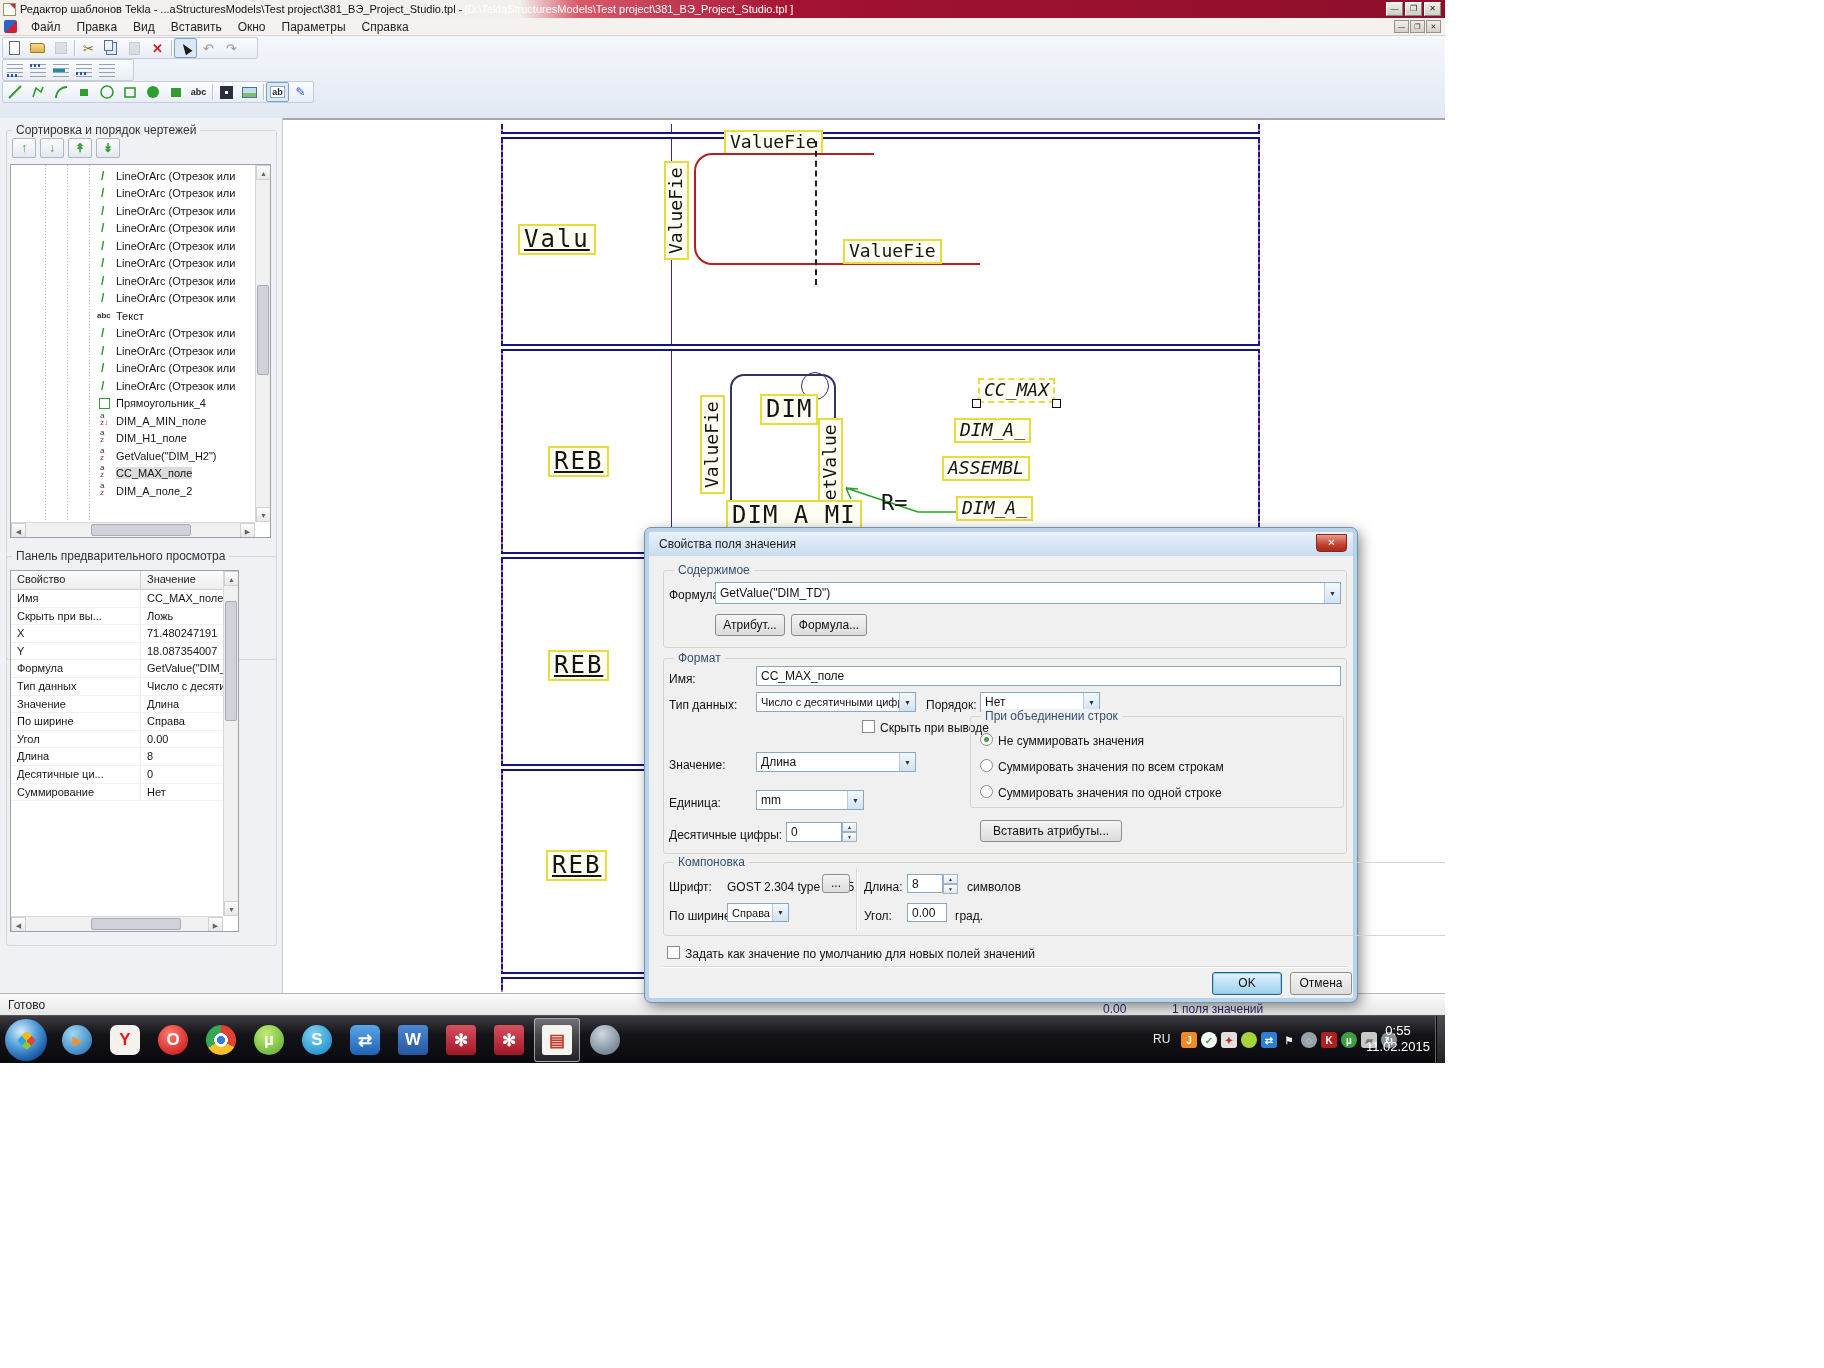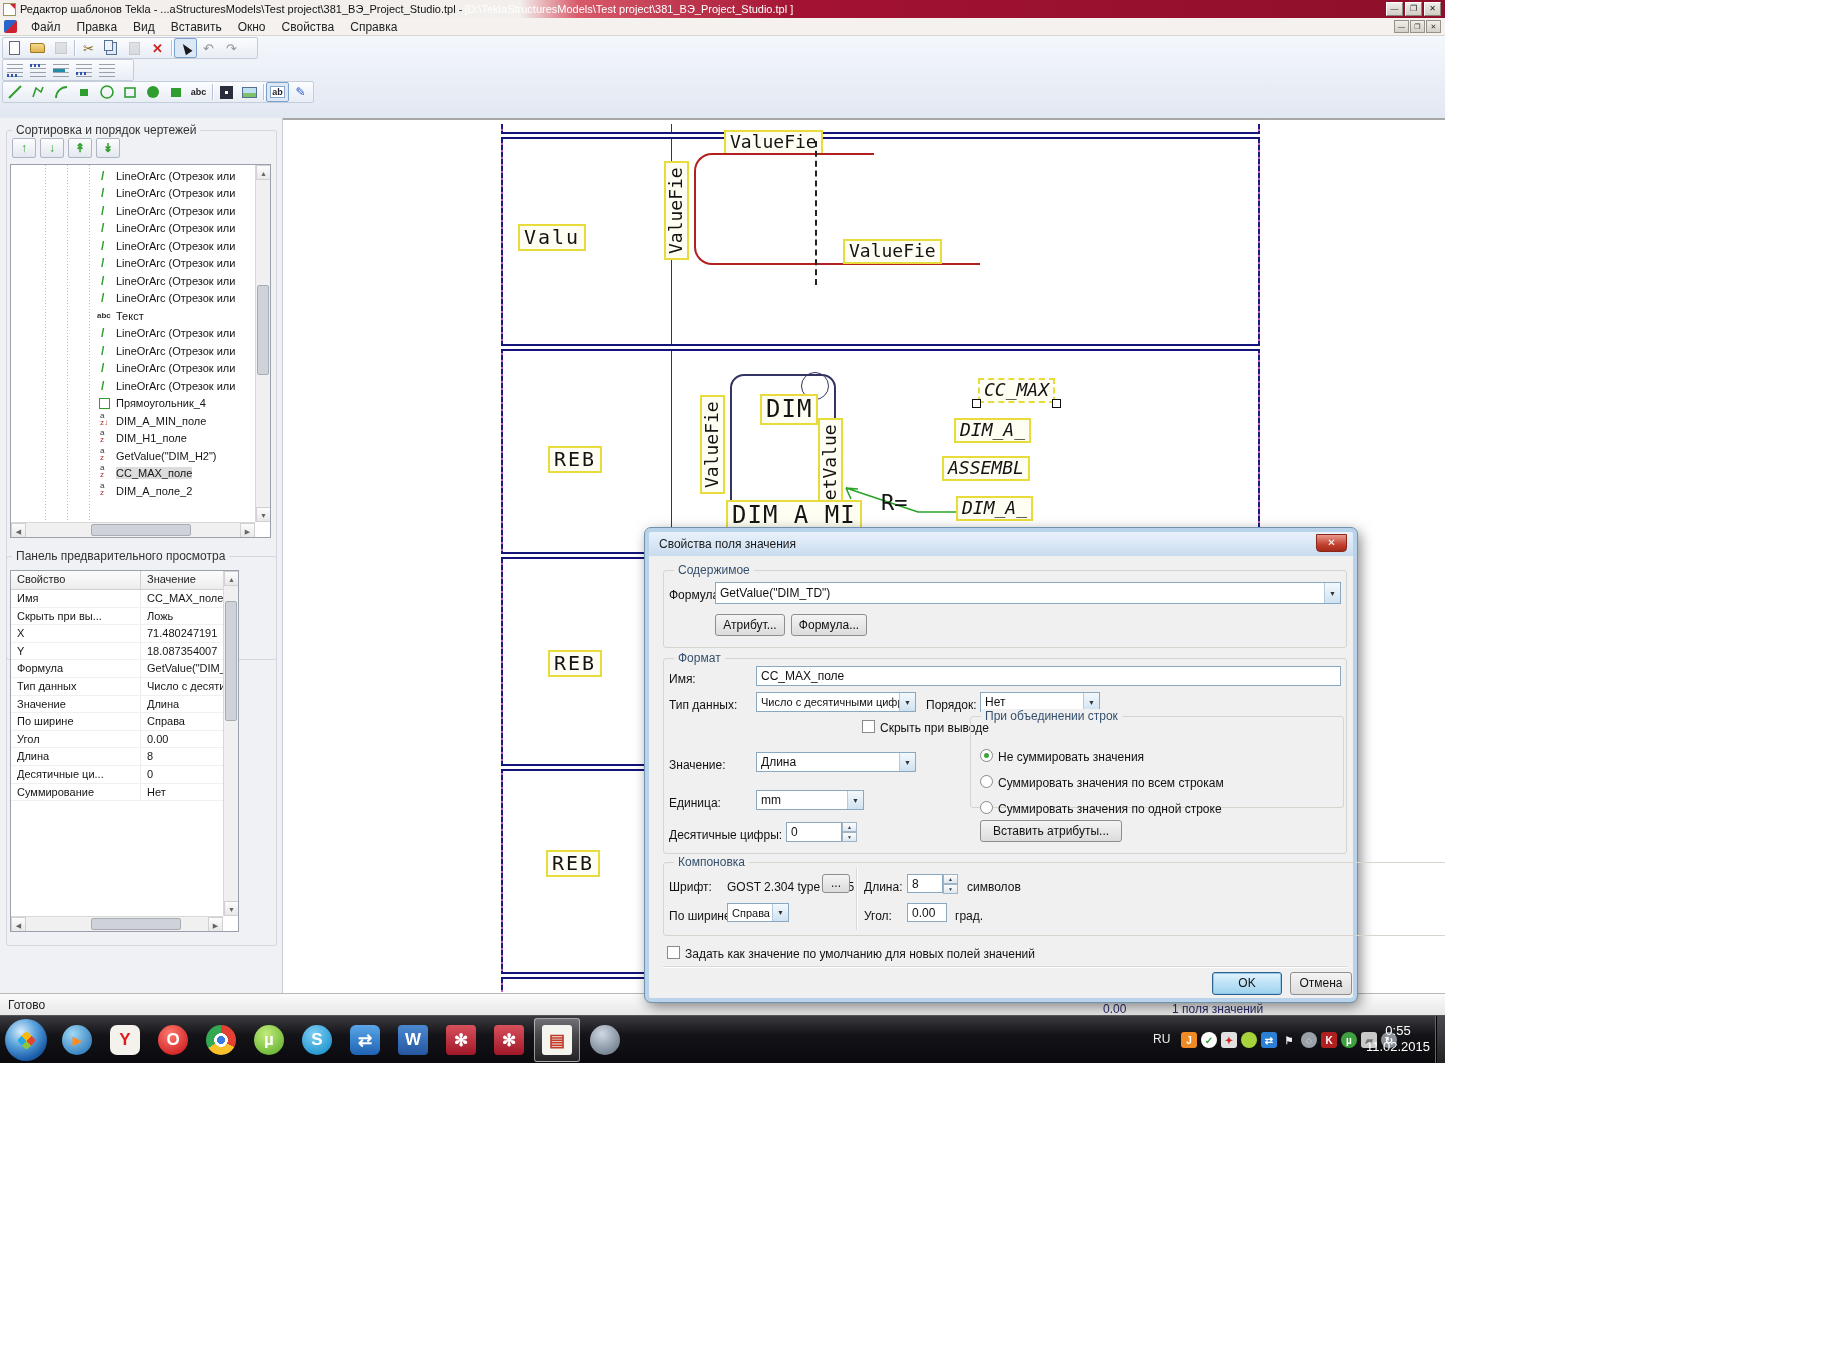--- a/index.html
+++ b/index.html
@@ -79,21 +79,21 @@
   .grow { height:17.6px; display:flex; font-size:11px; color:#151515; border-bottom:1px solid #f0f0f0; }
   .gc1 { width:130px; padding:2px 6px; border-right:1px solid #ececec; white-space:nowrap; overflow:hidden; }
   .gc2 { flex:1; padding:2px 6px; white-space:nowrap; overflow:hidden; }
 
   
   #canvas { position:absolute; left:283px; top:118px; width:1162px; height:875px; background:#fff; border-top:2px solid #a8a8a8; overflow:hidden; }
   .navv { position:absolute; width:2px; background:repeating-linear-gradient(180deg,#1a1a80 0 5px,#cf5ab8 5px 7px); }
   .divv { position:absolute; width:1px; background:#2a2aa8; }
   .hdbl { position:absolute; height:7px; border-top:2px solid #14147a; border-bottom:2px solid #14147a; background:#fff; }
   .ylab { position:absolute; border:2px solid #e8dc3c; background:#fffef2; color:#141414; font-family:"DejaVu Sans Mono",monospace; line-height:1.05; padding:1px 4px; white-space:nowrap; }
-  .big { font-size:20px; letter-spacing:2px; }
+  .big { font-size:24px; letter-spacing:2px;text-decoration:underline; }
   .mid { font-size:24px; letter-spacing:1px; }
   .sm { font-size:18px; }
   .ital { font-style:oblique; }
   .selbox { border-style:dashed; }
   .selbox::before, .selbox::after { content:""; position:absolute; width:7px; height:7px; background:#fff; border:1.5px solid #111; bottom:-7px; }
   .selbox::before { left:-8px; } .selbox::after { right:-8px; }
   .rot { transform:rotate(-90deg); transform-origin:left top; }
   #redshape { position:absolute; left:411px; top:33px; width:180px; height:112px; border-left:2px solid #b32020; border-top:2px solid #b32020; border-bottom:2px solid #b32020; border-radius:18px 0 0 18px; }
   #redext { position:absolute; left:589px; top:143px; width:108px; height:2px; background:#b32020; }
   #dashv { position:absolute; left:532px; top:21px; height:144px; border-left:2px dashed #222; }
@@ -156,21 +156,21 @@
   </div>
 
   <div id="menubar">
     <span id="menu-icon"></span>
 
   <span class="menu-item">Файл</span>
       <span class="menu-item">Правка</span>
       <span class="menu-item">Вид</span>
       <span class="menu-item">Вставить</span>
       <span class="menu-item">Окно</span>
-      <span class="menu-item">Свойства</span>
+      <span class="menu-item">Параметры</span>
       <span class="menu-item">Справка</span>
     </div>
   <div id="mdi-btns" style="position:absolute;top:20px;right:4px;display:flex;gap:1px;">
     <span class="mdibtn">—</span>
     <span class="mdibtn">❐</span>
     <span class="mdibtn">✕</span>
   </div>
 
   <div id="toolzone">
     <div class="tpanel" id="tp1">
@@ -569,21 +569,21 @@
     <div class="combo" style="left:331px;top:160px;width:120px;height:20px;">
       <span class="cval">Нет</span>
       <span class="carr">▼</span>
     </div>
     <span class="chk" style="left:213px;top:188px;"></span>
     <span class="dlab" style="left:231px;top:189px;">Скрыть при выводе</span>
 
     <div class="dgrp" style="left:321px;top:184px;width:374px;height:92px;">
       <span class="dgrp-cap">При объединении строк</span>
     </div>
-    <div style="position:absolute;left:331px;top:196px;width:360px;margin-top:16px;">
+    <div style="position:absolute;left:331px;top:196px;width:360px;">
 
         <div style="position:relative;height:26px;">
           <span class="radio" style="left:0;top:5px;" data-on="1"></span>
           <span class="dlab" style="left:18px;top:6px;">Не суммировать значения</span>
         </div>
 
         <div style="position:relative;height:26px;">
           <span class="radio" style="left:0;top:5px;" data-on="0"></span>
           <span class="dlab" style="left:18px;top:6px;">Суммировать значения по всем строкам</span>
         </div>

